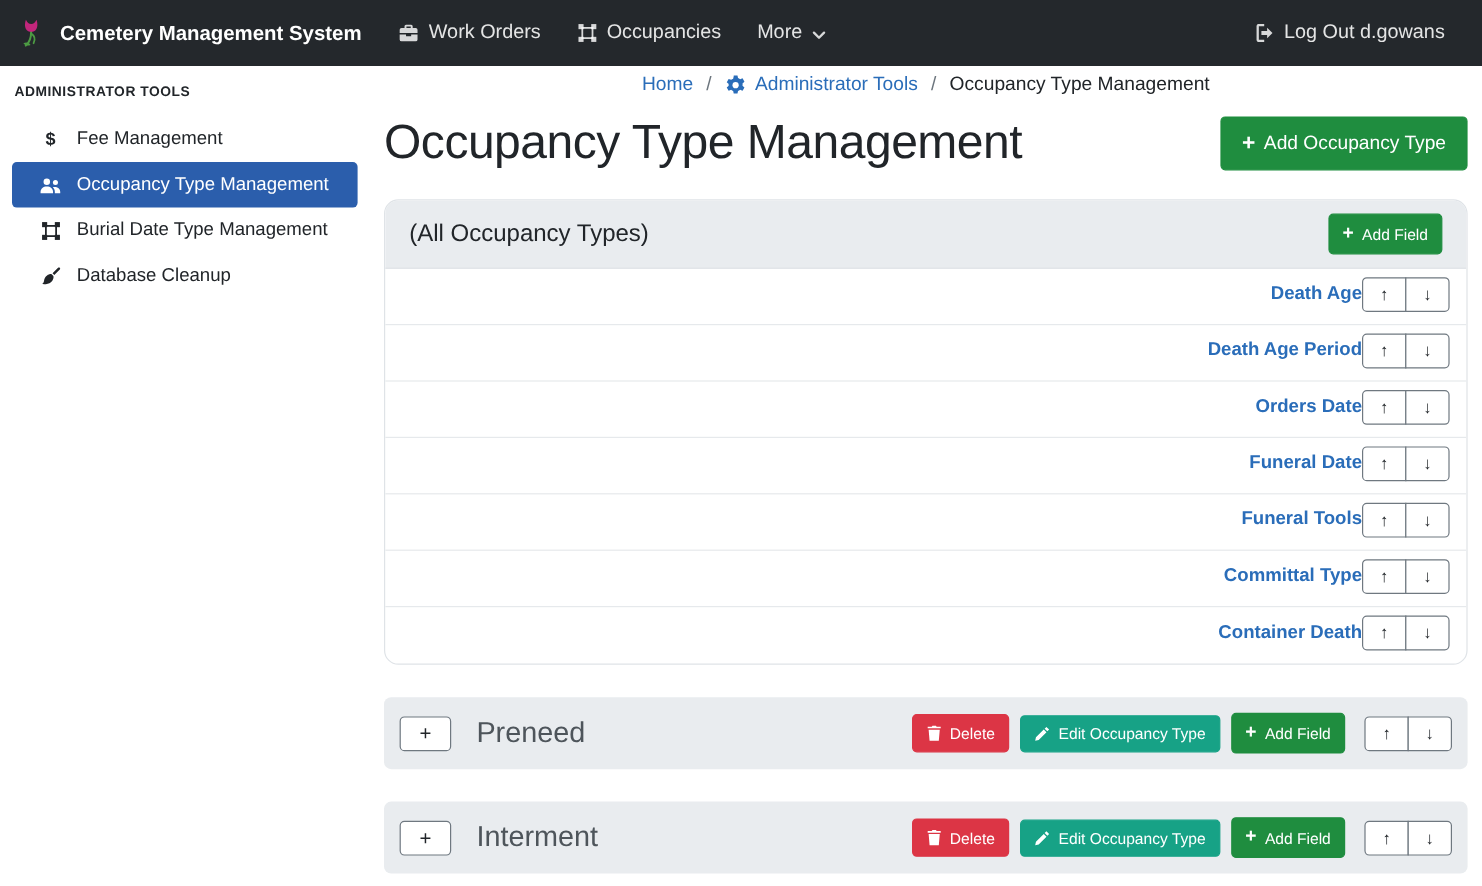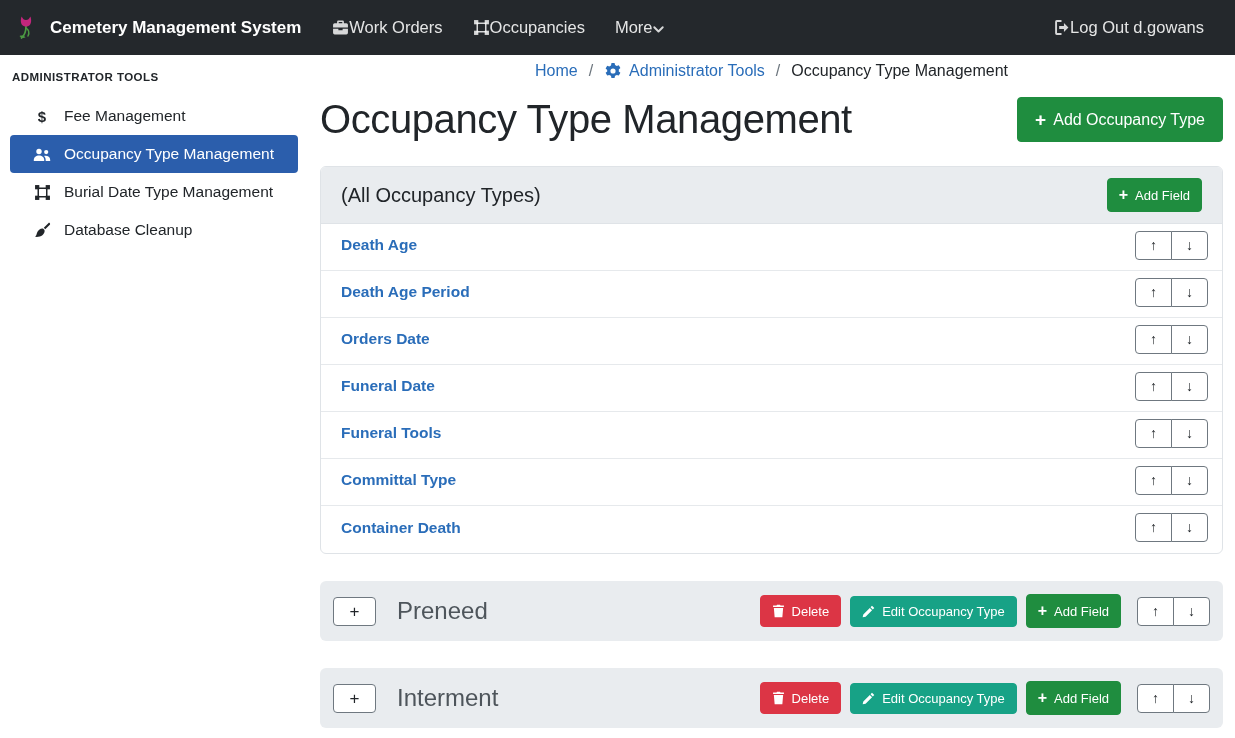--- a/index.html
+++ b/index.html
@@ -12,21 +12,21 @@
   :root {
     --navbar-bg:#24282c; --active-item-bg:#2b5eac; --link-blue:#2a6db9;
     --green:#1f8d3f; --red:#dc3545; --teal:#17a286; --bar-bg:#e9ecef;
     --border:#dfe3e7; --outline:#6f7880;
   }
 
   
   .navbar { height:55px; background:var(--navbar-bg); display:flex; align-items:center; padding:0 16px; }
   .brand { display:flex; align-items:center; gap:14px; color:#fff; font-weight:700; font-size:17px; text-decoration:none; cursor:pointer; white-space:nowrap; }
   .nav-menu { display:flex; align-items:center; margin-left:16px; }
-  .nav-link { display:flex; align-items:center; color:rgba(255,255,255,.88); font-size:16.5px; padding:0 15px; text-decoration:none; cursor:pointer; white-space:nowrap; }
+  .nav-link { display:flex; align-items:center; gap:8px; color:rgba(255,255,255,.88); font-size:16.5px; padding:0 15px; text-decoration:none; cursor:pointer; white-space:nowrap; }
   .nav-link .icon { display:flex; align-items:center; color:rgba(255,255,255,.82); }
   .nav-right { margin-left:auto; }
   .chev { margin-left:-1px; margin-top:3px; }
 
   
   .layout { display:flex; height:683px; }
   .sidebar { width:300px; flex:0 0 300px; padding:14px 2px 0 10px; }
   .sidebar-heading { font-size:11.5px; font-weight:600; letter-spacing:.45px; color:#212529; padding:2px 0 14px 2px; }
   .side-item { display:flex; align-items:center; gap:12px; padding:10px 10px 10px 22px; font-size:15.5px; border-radius:4px; cursor:pointer; color:#212529; }
   .side-item .icon { width:20px; display:flex; justify-content:center; align-items:center; color:#212529; }
@@ -58,24 +58,24 @@
   .btn-lg .glyph-plus { font-size:19px; }
   .glyph-dollar { font-weight:700; font-size:15px; }
   .glyph-arrow { font-weight:700; font-size:14px; }
 
   .btn-group { display:inline-flex; }
   .btn-arrow { width:37px; height:29px; display:inline-flex; align-items:center; justify-content:center; background:#fff; border:1px solid var(--outline); color:#212529; cursor:pointer; padding:0; }
   .btn-arrow.up { border-radius:4px 0 0 4px; }
   .btn-arrow.down { border-radius:0 4px 4px 0; margin-left:-1px; }
 
   
-  .card { border:1px solid var(--border); border-radius:6px; overflow:hidden; background:#fff; }
+  .card { border:1px solid var(--border); border-radius:12px; overflow:hidden; background:#fff; }
   .card-header { background:var(--bar-bg); padding:11px 20px; display:flex; align-items:center; justify-content:space-between; border-bottom:1px solid var(--border); min-height:52px; }
   .card-title { font-size:20px; font-weight:500; }
-  .list-row { display:flex; align-items:center; justify-content:space-between; padding:4px 14px 8px 20px; border-bottom:1px solid #e6e9ec; min-height:47px; }
+  .list-row { display:flex; align-items:center; justify-content:flex-end; padding:4px 14px 8px 20px; border-bottom:1px solid #e6e9ec; min-height:47px; }
   .list-row:last-child { border-bottom:none; }
   .field-link { color:var(--link-blue); font-weight:700; font-size:15.5px; text-decoration:none; cursor:pointer; }
 
   
   .section-bar { background:var(--bar-bg); border-radius:6px; margin-top:27px; padding:13px 13px; display:flex; align-items:center; min-height:57px; }
   .expand-btn { width:43px; height:29px; background:#fff; border:1px solid var(--outline); border-radius:4px; display:inline-flex; align-items:center; justify-content:center; cursor:pointer; color:#212529; padding:0; }
   .expand-btn .glyph-plus { font-size:17px; font-weight:400; }
   .section-name { margin-left:21px; font-size:24px; font-weight:500; color:#4e555b; }
   .section-actions { margin-left:auto; display:flex; align-items:center; gap:9px; }
   .section-actions .btn-group { margin-left:7px; }

